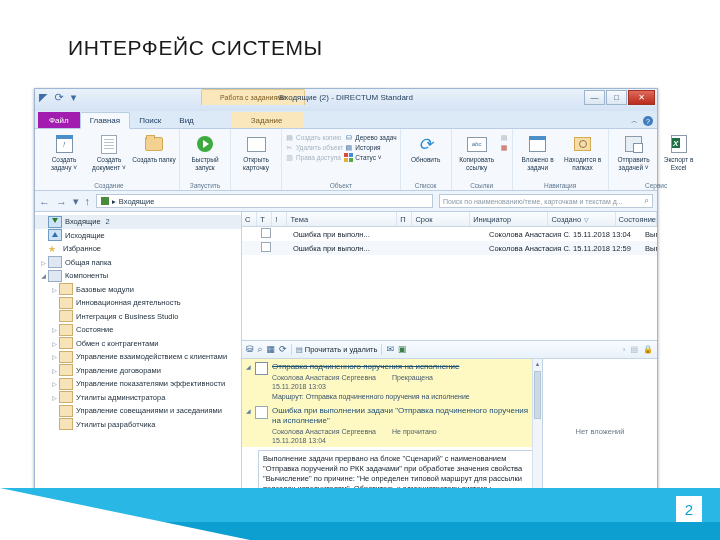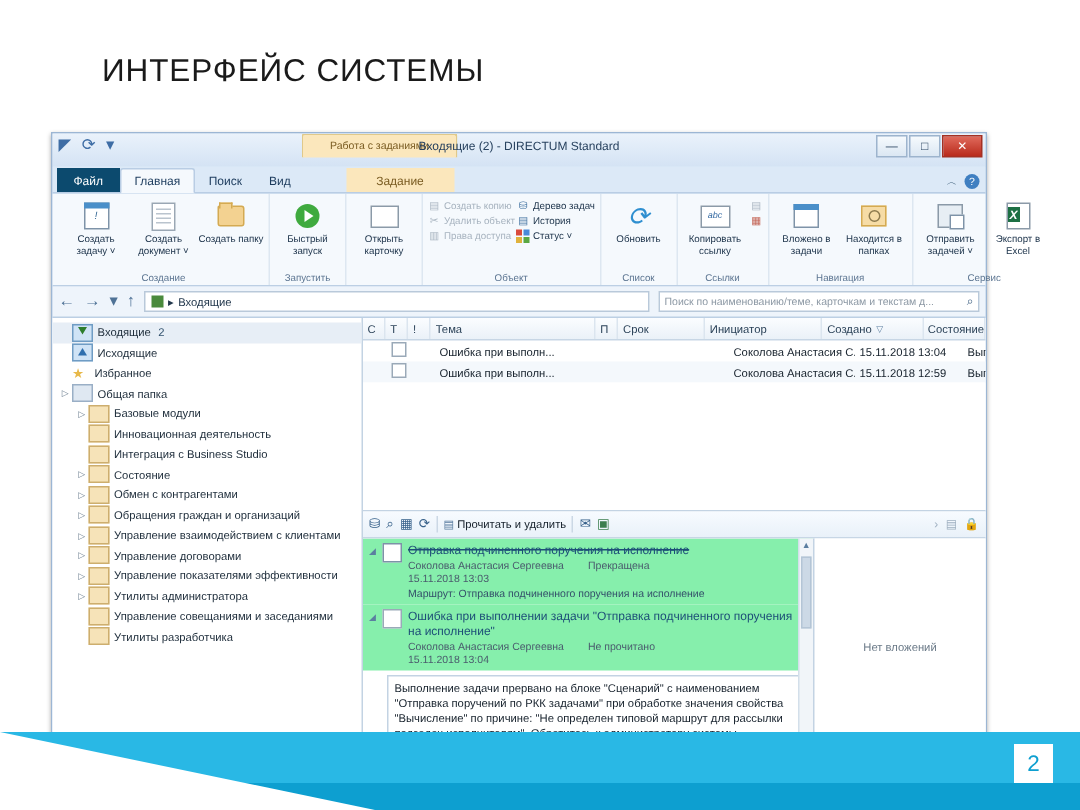--- a/index.html
+++ b/index.html
@@ -29,21 +29,21 @@
   .win-title{position:absolute;left:0;right:0;top:4px;text-align:center;font-size:8px;color:#28425f;}
   .wbtns{position:absolute;right:2px;top:1px;display:flex;gap:1px;}
   .wbtn{width:21px;height:15px;border:1px solid #9db4cd;background:linear-gradient(#f6fafd,#dbe7f3);
         font-size:8px;color:#2a4460;display:flex;align-items:center;justify-content:center;box-sizing:border-box;}
   .wbtn.close{background:linear-gradient(#e06a5c,#b92b1c);border-color:#a43023;color:#fff;width:27px;}
 
   
   .tabrow{height:17px;background:#dce9f7;display:flex;align-items:flex-end;padding-left:3px;flex:0 0 auto;
           border-bottom:1px solid #b9cde4;position:relative;}
   .tab{font-size:8px;color:#1b3a5c;padding:2px 9px 2px;line-height:11px;cursor:default;}
-  .tab.file{background:#0c4a6e;color:#fff;padding:3px 11px 2px;}
+  .tab.file{background:#a21caf;color:#fff;padding:3px 11px 2px;}
   .tab.active{background:#f5f9fd;border:1px solid #b9cde4;border-bottom:1px solid #f5f9fd;
               margin-bottom:-1px;border-radius:2px 2px 0 0;}
   .tab.ctx{background:#fbe7bc;color:#7a5c22;padding:3px 20px 2px;margin-left:28px;}
   .tabrow .helpic{position:absolute;right:4px;bottom:2px;display:flex;gap:5px;align-items:center;}
   .helpic .c{width:10px;height:10px;border-radius:50%;background:#3f7fc1;color:#fff;font-size:7px;
              display:flex;align-items:center;justify-content:center;}
   .helpic .chev{font-size:7px;color:#44647f;}
 
   .ribbon{height:62px;background:#f5f9fd;border-bottom:1px solid #bccfe4;display:flex;flex:0 0 auto;
           padding-left:4px;box-sizing:border-box;}
@@ -143,21 +143,21 @@
             display:flex;align-items:center;gap:4px;padding:0 4px;flex:0 0 auto;}
   .ptbtn{font-size:9px;color:#37618a;line-height:9px;display:flex;align-items:center;gap:2px;}
   .ptbtn.lbl{font-size:7.5px;color:#16212c;}
   .ptsep{width:1px;height:11px;background:#cbd8e5;}
   .ptright{margin-left:auto;display:flex;align-items:center;gap:5px;color:#9fb0c0;font-size:8px;}
 
   .prevbody{flex:1;display:flex;min-height:0;}
   .threadcol{flex:1;display:flex;flex-direction:column;min-width:0;border-right:1px solid #c3d3e3;position:relative;}
   .tscroll{flex:1;overflow:hidden;position:relative;}
   .tblock{display:flex;padding:3px 4px 2px;box-sizing:border-box;}
-  .tblock.hl{background:#86efac;justify-content:center;}
+  .tblock.hl{background:#fef9c3;justify-content:center;}
   .tbl-tw{width:9px;font-size:6px;color:#5b7ea0;padding-top:1px;}
   .tbl-ic{width:11px;height:11px;margin-right:4px;flex:0 0 auto;}
   .tbl-ic.doc{background:#fff;border:1px solid #7d92a7;}
   .tbl-ic.chk{background:#fff;border:1px solid #9aa9b8;}
   .tbl-body{flex:1;min-width:0;}
   .t-title{font-size:8px;color:#1d4f77;line-height:10px;}
   .t-title.strike{text-decoration:line-through;}
   .t-meta{display:flex;font-size:7px;color:#4a5c6d;line-height:9px;margin-top:1px;}
   .t-meta .who{width:120px;}
   .t-date{font-size:7px;color:#4a5c6d;line-height:9px;}
@@ -404,20 +404,25 @@
           <div class="tnode" style="padding-left: 4px;">
             <span class="twist"></span>
             <span class="ticon ic-star" style="border: none; background: none;">★</span>
             <span>Избранное</span>
           </div>
           <div class="tnode" style="padding-left: 4px;">
             <span class="twist">▷</span>
             <span class="ticon ic-gfolder"></span>
             <span>Общая папка</span>
           </div>
+          <div class="tnode" style="padding-left: 4px;">
+            <span class="twist">◢</span>
+            <span class="ticon ic-gfolder"></span>
+            <span>Компоненты</span>
+          </div>
           <div class="tnode" style="padding-left: 15px;">
             <span class="twist">▷</span>
             <span class="ticon ic-tfolder"></span>
             <span>Базовые модули</span>
           </div>
           <div class="tnode" style="padding-left: 15px;">
             <span class="twist"></span>
             <span class="ticon ic-tfolder"></span>
             <span>Инновационная деятельность</span>
           </div>
@@ -428,25 +433,20 @@
           </div>
           <div class="tnode" style="padding-left: 15px;">
             <span class="twist">▷</span>
             <span class="ticon ic-tfolder"></span>
             <span>Состояние</span>
           </div>
           <div class="tnode" style="padding-left: 15px;">
             <span class="twist">▷</span>
             <span class="ticon ic-tfolder"></span>
             <span>Обмен с контрагентами</span>
-          </div>
-          <div class="tnode" style="padding-left: 15px;">
-            <span class="twist">▷</span>
-            <span class="ticon ic-tfolder"></span>
-            <span>Обращения граждан и организаций</span>
           </div>
           <div class="tnode" style="padding-left: 15px;">
             <span class="twist">▷</span>
             <span class="ticon ic-tfolder"></span>
             <span>Управление взаимодействием с клиентами</span>
           </div>
           <div class="tnode" style="padding-left: 15px;">
             <span class="twist">▷</span>
             <span class="ticon ic-tfolder"></span>
             <span>Управление договорами</span>

